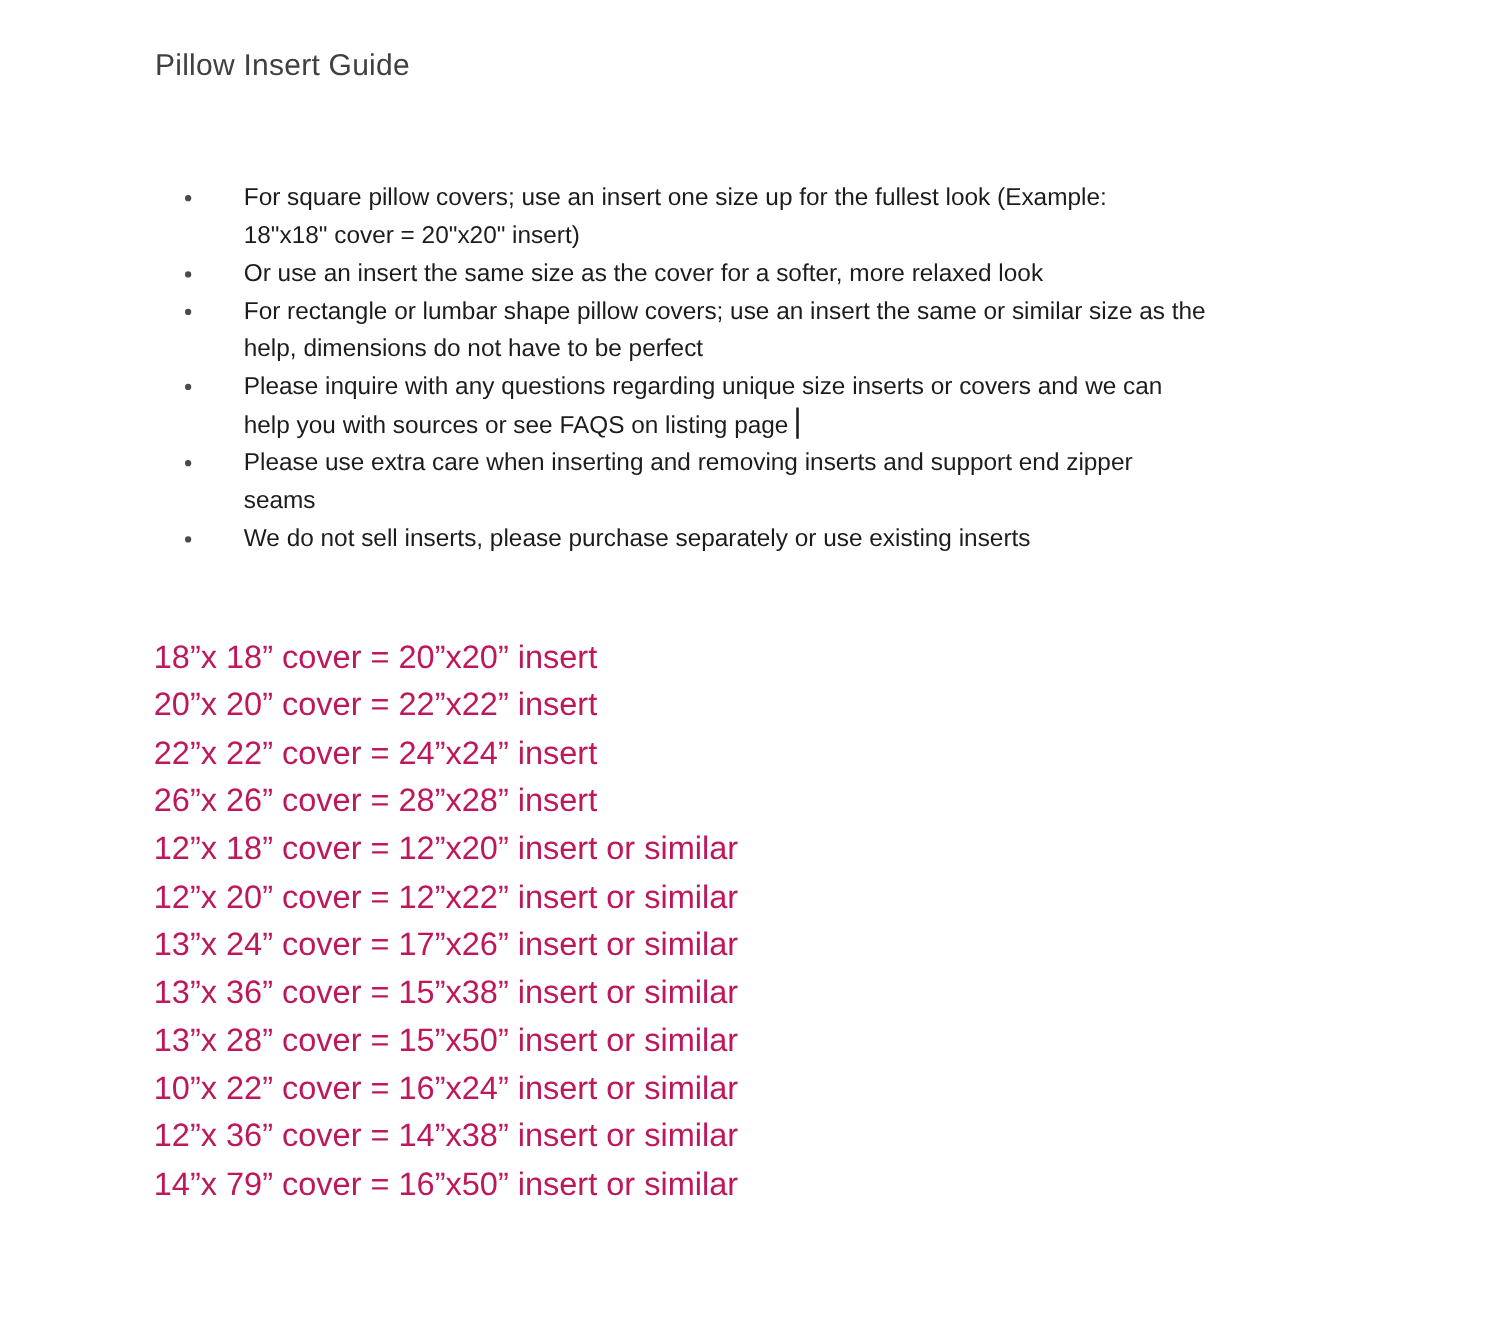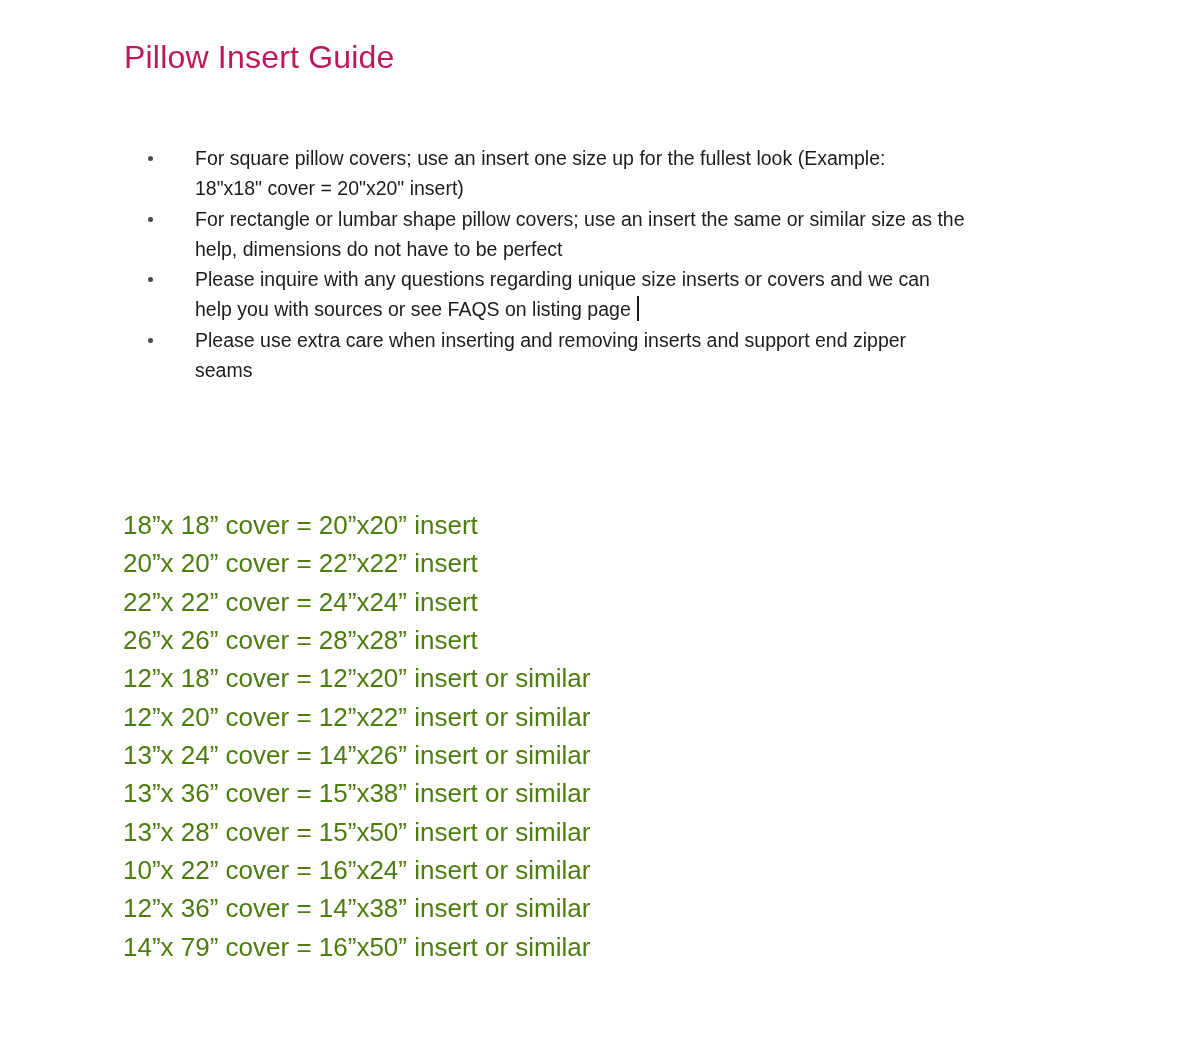--- a/index.html
+++ b/index.html
@@ -16,24 +16,24 @@
   .doc {
     position: absolute;
     inset: 0;
     background: #ffffff;
   }
   .title {
     position: absolute;
     left: 124px;
     top: 39px;
     margin: 0;
-    font-size: 32px;
+    font-size: 24px;
     font-weight: 400;
     letter-spacing: 0.2px;
-    color: #be185d;
+    color: #404040;
     white-space: nowrap;
   }
   .bullets {
     position: absolute;
     left: 148px;
     top: 143px;
     margin: 0;
     padding: 0;
     list-style: none;
     font-size: 19.5px;
@@ -62,62 +62,70 @@
     margin-left: 6px;
     vertical-align: -5px;
   }
   .sizes {
     position: absolute;
     left: 123px;
     top: 506px;
     font-size: 26px;
     line-height: 38.33px;
     font-weight: 400;
-    color: #4d7c0f;
+    color: #be185d;
   }
   .size-row { white-space: nowrap; }
 </style>
 </head>
 <body>
 
 <div class="doc">
 
   <h1 class="title">Pillow Insert Guide</h1>
 
   <ul class="bullets">
     <li>
       <span class="dot"></span>
       <div class="b-line"><span>For square pillow covers; use an insert one size up for the fullest look (Example:</span></div>
       <div class="b-line"><span>18"x18" cover = 20"x20" insert)</span></div>
     </li>
     <li>
       <span class="dot"></span>
+      <div class="b-line"><span>Or use an insert the same size as the cover for a softer, more relaxed look</span></div>
+    </li>
+    <li>
+      <span class="dot"></span>
       <div class="b-line"><span>For rectangle or lumbar shape pillow covers; use an insert the same or similar size as the</span></div>
       <div class="b-line"><span>help, dimensions do not have to be perfect</span></div>
     </li>
     <li>
       <span class="dot"></span>
       <div class="b-line"><span>Please inquire with any questions regarding unique size inserts or covers and we can</span></div>
       <div class="b-line"><span>help you with sources or see FAQS on listing page</span><span class="caret"></span></div>
     </li>
     <li>
       <span class="dot"></span>
       <div class="b-line"><span>Please use extra care when inserting and removing inserts and support end zipper</span></div>
       <div class="b-line"><span>seams</span></div>
     </li>
+    <li>
+      <span class="dot"></span>
+      <div class="b-line"><span>We do not sell inserts, please purchase separately or use existing inserts</span></div>
+    </li>
   </ul>
 
   <div class="sizes">
     <div class="size-row">18”x 18” cover = 20”x20” insert</div>
     <div class="size-row">20”x 20” cover = 22”x22” insert</div>
     <div class="size-row">22”x 22” cover = 24”x24” insert</div>
     <div class="size-row">26”x 26” cover = 28”x28” insert</div>
     <div class="size-row">12”x 18” cover = 12”x20” insert or similar</div>
     <div class="size-row">12”x 20” cover = 12”x22” insert or similar</div>
-    <div class="size-row">13”x 24” cover = 14”x26” insert or similar</div>
+    <div class="size-row">13”x 24” cover = 17”x26” insert or similar</div>
     <div class="size-row">13”x 36” cover = 15”x38” insert or similar</div>
     <div class="size-row">13”x 28” cover = 15”x50” insert or similar</div>
     <div class="size-row">10”x 22” cover = 16”x24” insert or similar</div>
     <div class="size-row">12”x 36” cover = 14”x38” insert or similar</div>
     <div class="size-row">14”x 79” cover = 16”x50” insert or similar</div>
   </div>
 
 </div>
 
 </body></html>

